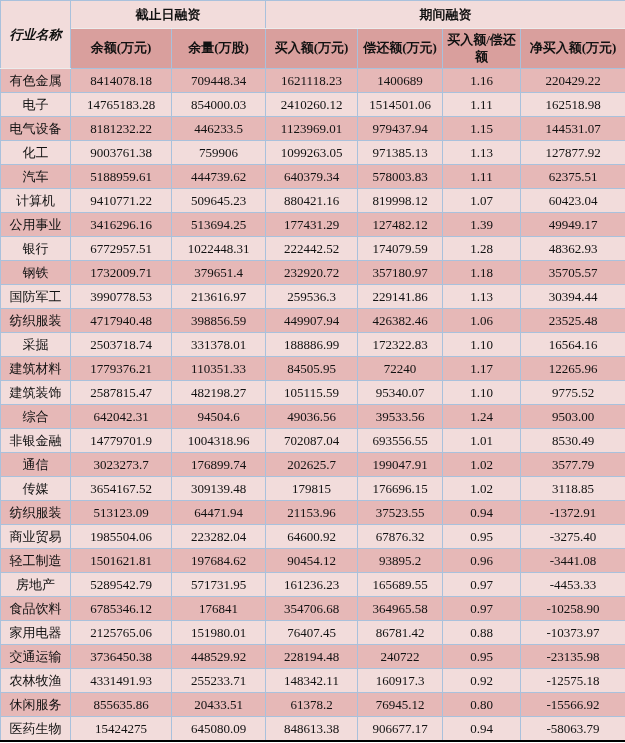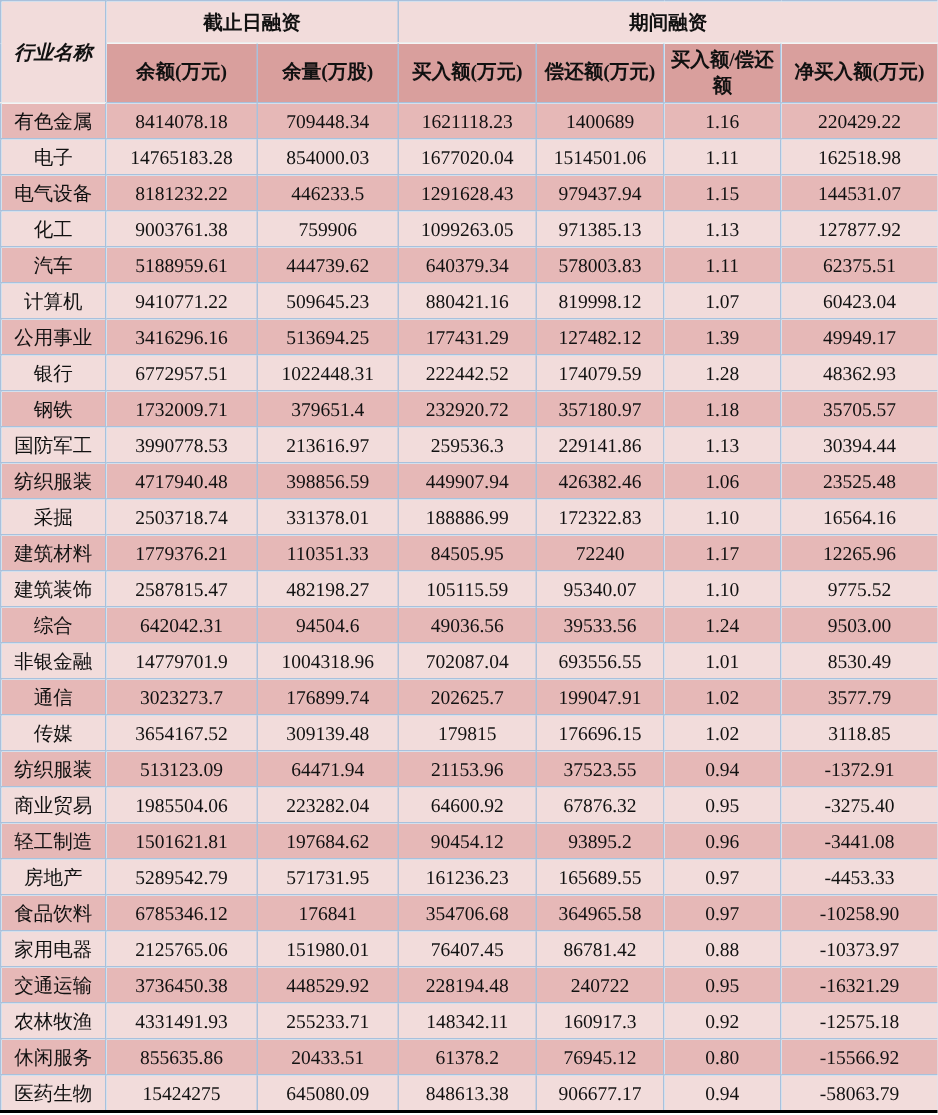--- a/index.html
+++ b/index.html
@@ -103,30 +103,30 @@
           <td>709448.34</td>
           <td>1621118.23</td>
           <td>1400689</td>
           <td>1.16</td>
           <td>220429.22</td>
         </tr>
         <tr class="even">
           <td>电子</td>
           <td>14765183.28</td>
           <td>854000.03</td>
-          <td>1677020.04</td>
+          <td>2410260.12</td>
           <td>1514501.06</td>
           <td>1.11</td>
           <td>162518.98</td>
         </tr>
         <tr class="odd">
           <td>电气设备</td>
           <td>8181232.22</td>
           <td>446233.5</td>
-          <td>1291628.43</td>
+          <td>1123969.01</td>
           <td>979437.94</td>
           <td>1.15</td>
           <td>144531.07</td>
         </tr>
         <tr class="even">
           <td>化工</td>
           <td>9003761.38</td>
           <td>759906</td>
           <td>1099263.05</td>
           <td>971385.13</td>
@@ -313,21 +313,21 @@
           <td>0.88</td>
           <td>-10373.97</td>
         </tr>
         <tr class="odd">
           <td>交通运输</td>
           <td>3736450.38</td>
           <td>448529.92</td>
           <td>228194.48</td>
           <td>240722</td>
           <td>0.95</td>
-          <td>-16321.29</td>
+          <td>-23135.98</td>
         </tr>
         <tr class="even">
           <td>农林牧渔</td>
           <td>4331491.93</td>
           <td>255233.71</td>
           <td>148342.11</td>
           <td>160917.3</td>
           <td>0.92</td>
           <td>-12575.18</td>
         </tr>

